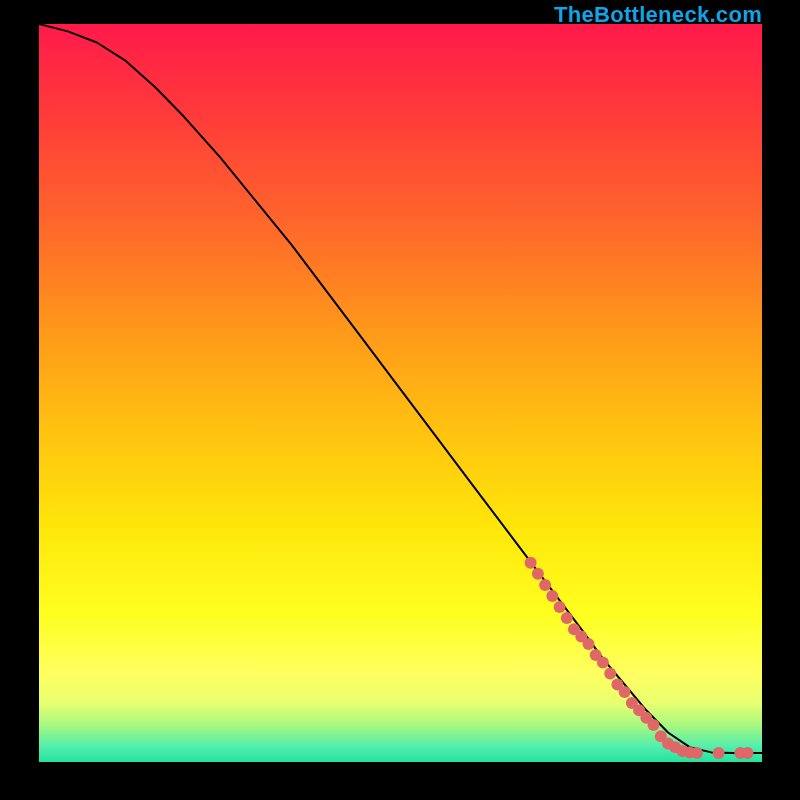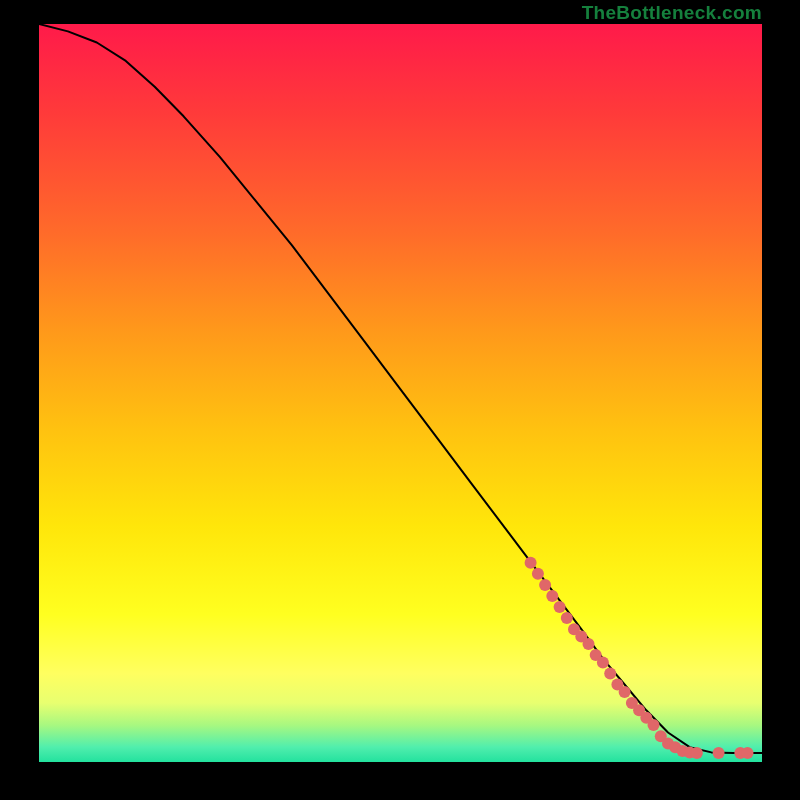--- a/index.html
+++ b/index.html
@@ -44,24 +44,24 @@
     left: 0;
     top: 0;
     width: 723px;
     height: 738px;
   }
   .attribution {
     position: absolute;
     right: 38px;
     top: 2px;
     font-family: Arial, Helvetica, sans-serif;
-    font-size: 19px;
+    font-size: 22px;
     font-weight: 600;
     letter-spacing: 0.3px;
-    color: #15803d;
+    color: #0ea5e9;
     user-select: none;
   }
 </style>
 </head>
 <body>
 
 <div class="wrap">
   <div class="attribution">TheBottleneck.com</div>
   <div class="plot">
     <svg class="svg-layer" viewBox="0 0 723 738" preserveAspectRatio="none">

